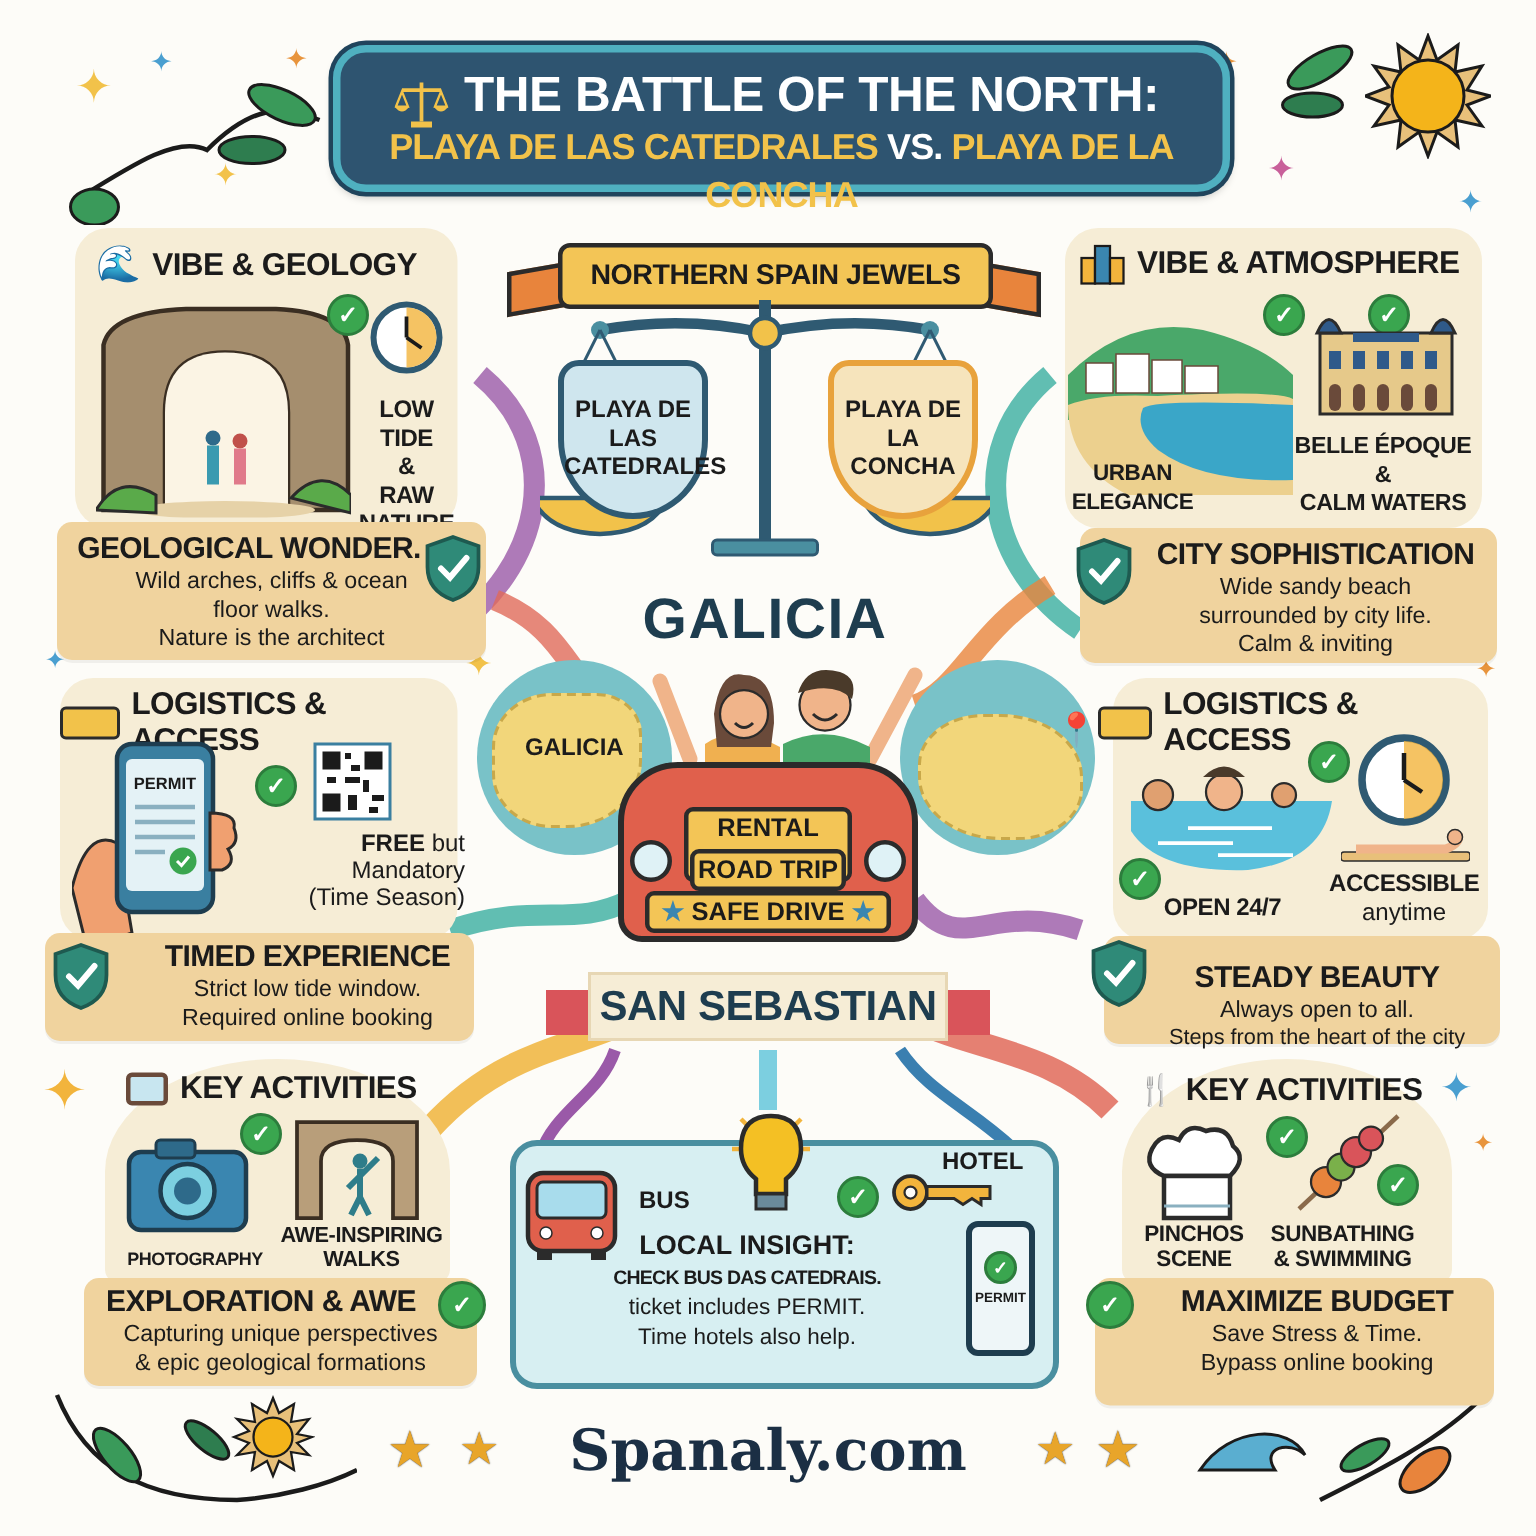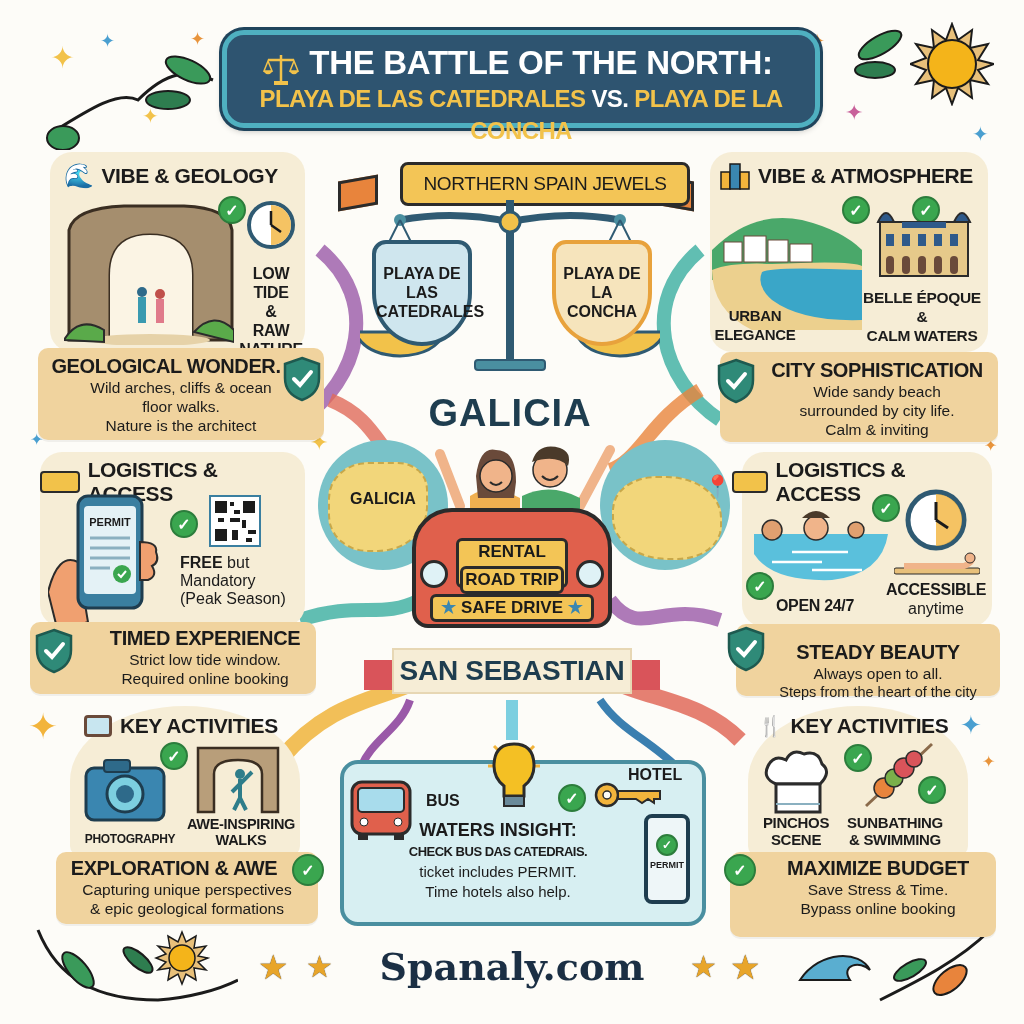--- a/index.html
+++ b/index.html
@@ -37,21 +37,21 @@
     color: #fff; font-weight: 700; font-size: 16px;
   }
   .shield {
     width: 40px; height: 46px;
   }
 
   
   .jewels-banner {
     left: 372px; top: 162px; width: 290px; height: 44px;
     background: #f3c556; border: 3px solid #2b2b2b; border-radius: 8px;
-    text-align: center; font-size: 19px; font-weight: 400; line-height: 38px; letter-spacing: -0.3px; margin-left: 28px;
+    text-align: center; font-size: 19px; font-weight: 700; line-height: 38px; letter-spacing: -0.3px;
   }
   .jewels-tail { width: 40px; height: 30px; background: #e8843c; border: 3px solid #2b2b2b; top: 178px; }
   .pan-shield {
     width: 100px; height: 106px; border: 4px solid #2f5a72; border-radius: 14px 14px 50% 50%;
     text-align: center; font-size: 16px; font-weight: 700; line-height: 19px; padding-top: 20px;
   }
   .galicia-big { left: 410px; top: 392px; width: 200px; text-align: center; font-size: 38px; font-weight: 700; color: #1e3d4f; letter-spacing: 1px; }
   .map-blob { border-radius: 50%; background: #79c2c8; }
   .car-body {
     left: 412px; top: 508px; width: 200px; height: 120px; background: #e0604c;
@@ -224,24 +224,24 @@
       <rect x="9" y="37" width="12" height="12" fill="#1b1b1b"></rect>
     <rect x="24" y="10" width="4" height="4" fill="#1b1b1b"></rect>
       <rect x="28" y="18" width="6" height="4" fill="#1b1b1b"></rect>
       <rect x="24" y="26" width="10" height="4" fill="#1b1b1b"></rect>
     <rect x="36" y="28" width="4" height="8" fill="#1b1b1b"></rect>
       <rect x="42" y="38" width="8" height="4" fill="#1b1b1b"></rect>
       <rect x="26" y="38" width="6" height="10" fill="#1b1b1b"></rect>
     <rect x="12" y="26" width="6" height="4" fill="#1b1b1b"></rect>
       <rect x="40" y="46" width="6" height="4" fill="#1b1b1b"></rect>
   </svg>
-  <div class="abs" style="left:140px;top:102px;width:130px;text-align:left;font-size:16px;line-height:18px">
+  <div class="abs" style="left:140px;top:102px;width:130px;text-align:right;font-size:16px;line-height:18px">
     <div><b>FREE</b><span> but</span></div>
     <div>Mandatory</div>
-    <div>(Peak Season)</div>
+    <div>(Time Season)</div>
   </div>
 </div>
 <div class="abs ribbon" style="left:30px;top:622px;width:286px;height:72px;padding-top:4px;padding-left:64px">
   <div class="ribbon-title">TIMED EXPERIENCE</div>
   <div class="ribbon-text">Strict low tide window.</div>
   <div class="ribbon-text">Required online booking</div>
 </div>
 <svg class="abs shield" style="left:34px;top:628px" viewBox="0 0 40 46">
   <path d="M20 2 L37 8 L37 22 Q37 38 20 44 Q3 38 3 22 L3 8 Z" fill="#2f8a78" stroke="#1e5a50" stroke-width="2.5"></path>
   <path d="M12 23 L18 29 L29 16" stroke="#fff" stroke-width="4" fill="none" stroke-linecap="round"></path>
@@ -478,21 +478,21 @@
   <rect x="20" y="60" width="20" height="10" fill="#6a8a9a" stroke="#2b2b2b" stroke-width="2"></rect>
 </svg>
 <div class="abs check" style="left:558px;top:784px">✓</div>
 <svg class="abs" style="left:594px;top:780px" width="70" height="30">
   <circle cx="13" cy="15" r="11" fill="#f2b43c" stroke="#2b2b2b" stroke-width="2.5"></circle>
   <circle cx="13" cy="15" r="4" fill="#fdfcf8" stroke="#2b2b2b" stroke-width="1.5"></circle>
   <path d="M24 11 L66 11 L66 19 L60 19 L60 23 L54 19 L48 23 L42 19 L24 19 Z" fill="#f2b43c" stroke="#2b2b2b" stroke-width="2"></path>
 </svg>
 <div class="abs" style="left:628px;top:766px;font-weight:700;font-size:16px">HOTEL</div>
 <div class="abs" style="left:360px;top:820px;width:276px;text-align:center">
-  <div style="font-weight:700;font-size:18px;line-height:21px">WATERS INSIGHT:</div>
+  <div style="font-weight:700;font-size:18px;line-height:21px">LOCAL INSIGHT:</div>
   <div style="font-weight:700;font-size:13px;line-height:21px;letter-spacing:-0.5px">CHECK BUS DAS CATEDRAIS.</div>
   <div style="font-size:15px;line-height:20px">ticket includes PERMIT.</div>
   <div style="font-size:15px;line-height:20px">Time hotels also help.</div>
 </div>
 <div class="abs" style="left:644px;top:814px;width:46px;height:90px;border:4px solid #1e3d4f;border-radius:8px;background:#eef6f8;text-align:center">
   <div class="check" style="width:22px;height:22px;font-size:12px;margin:16px auto 4px">✓</div>
   <div style="font-size:9px;font-weight:700">PERMIT</div>
 </div>
 
 <div class="abs footer-brand">Spanaly.com</div>

